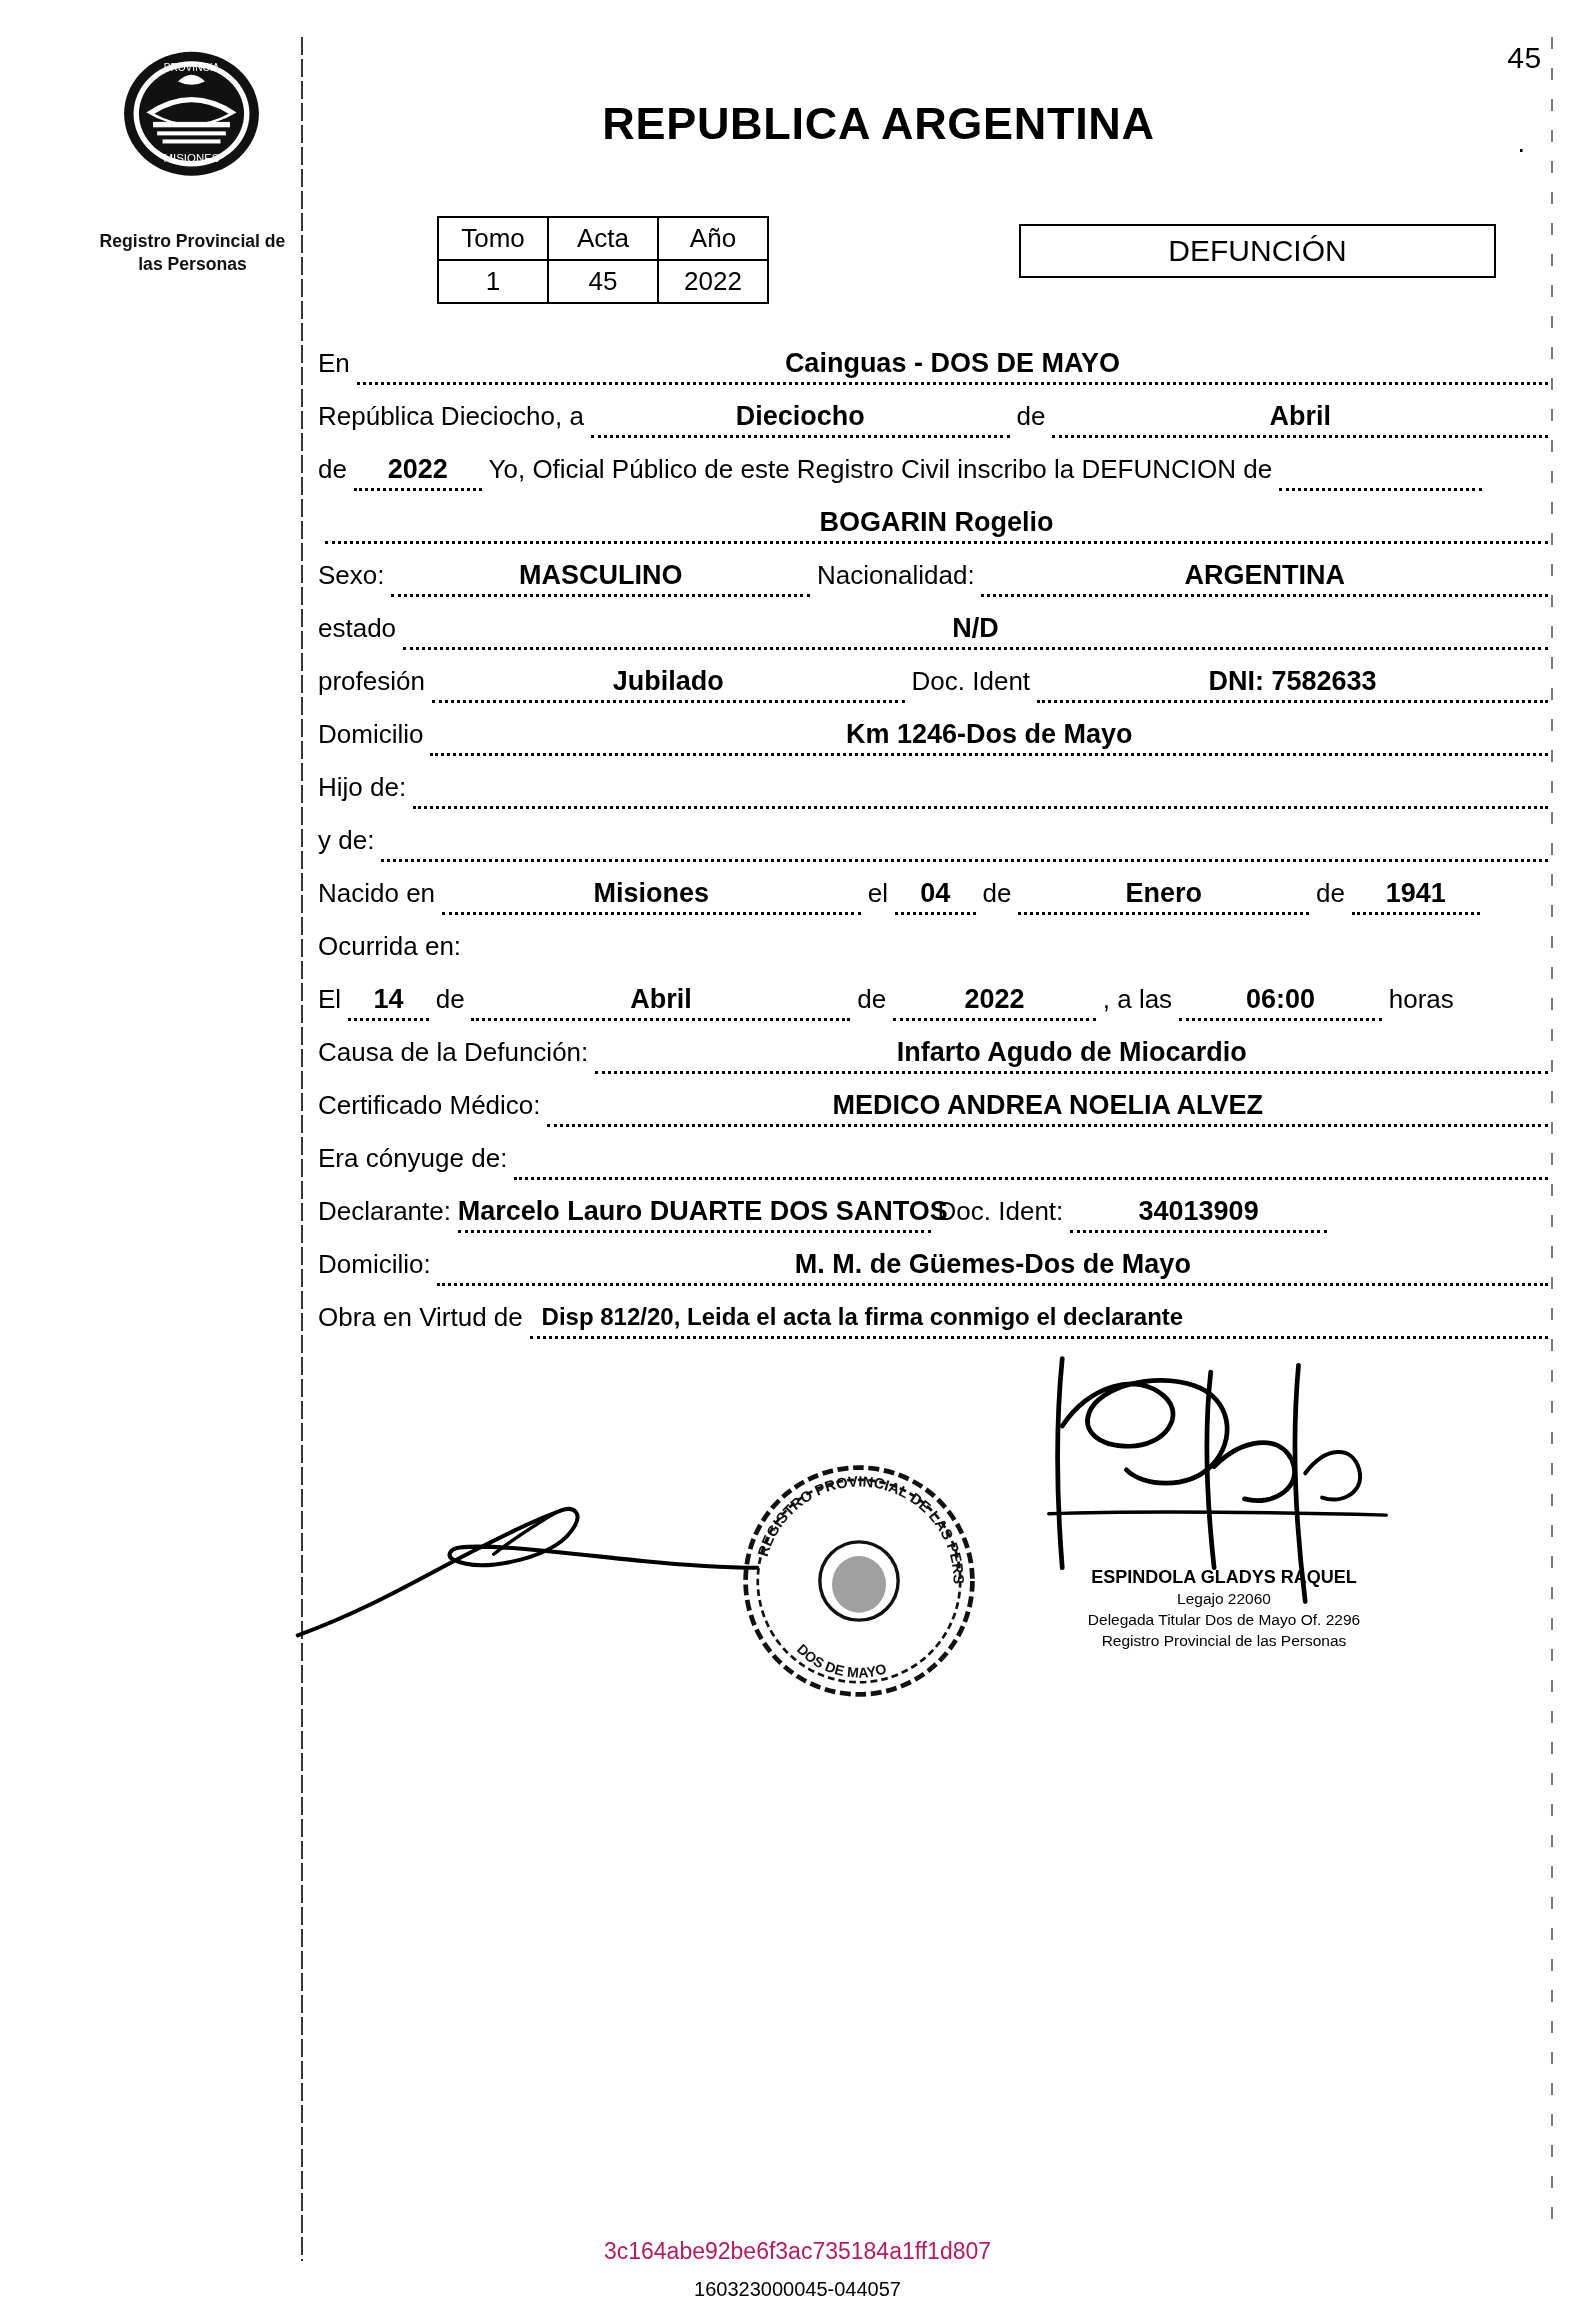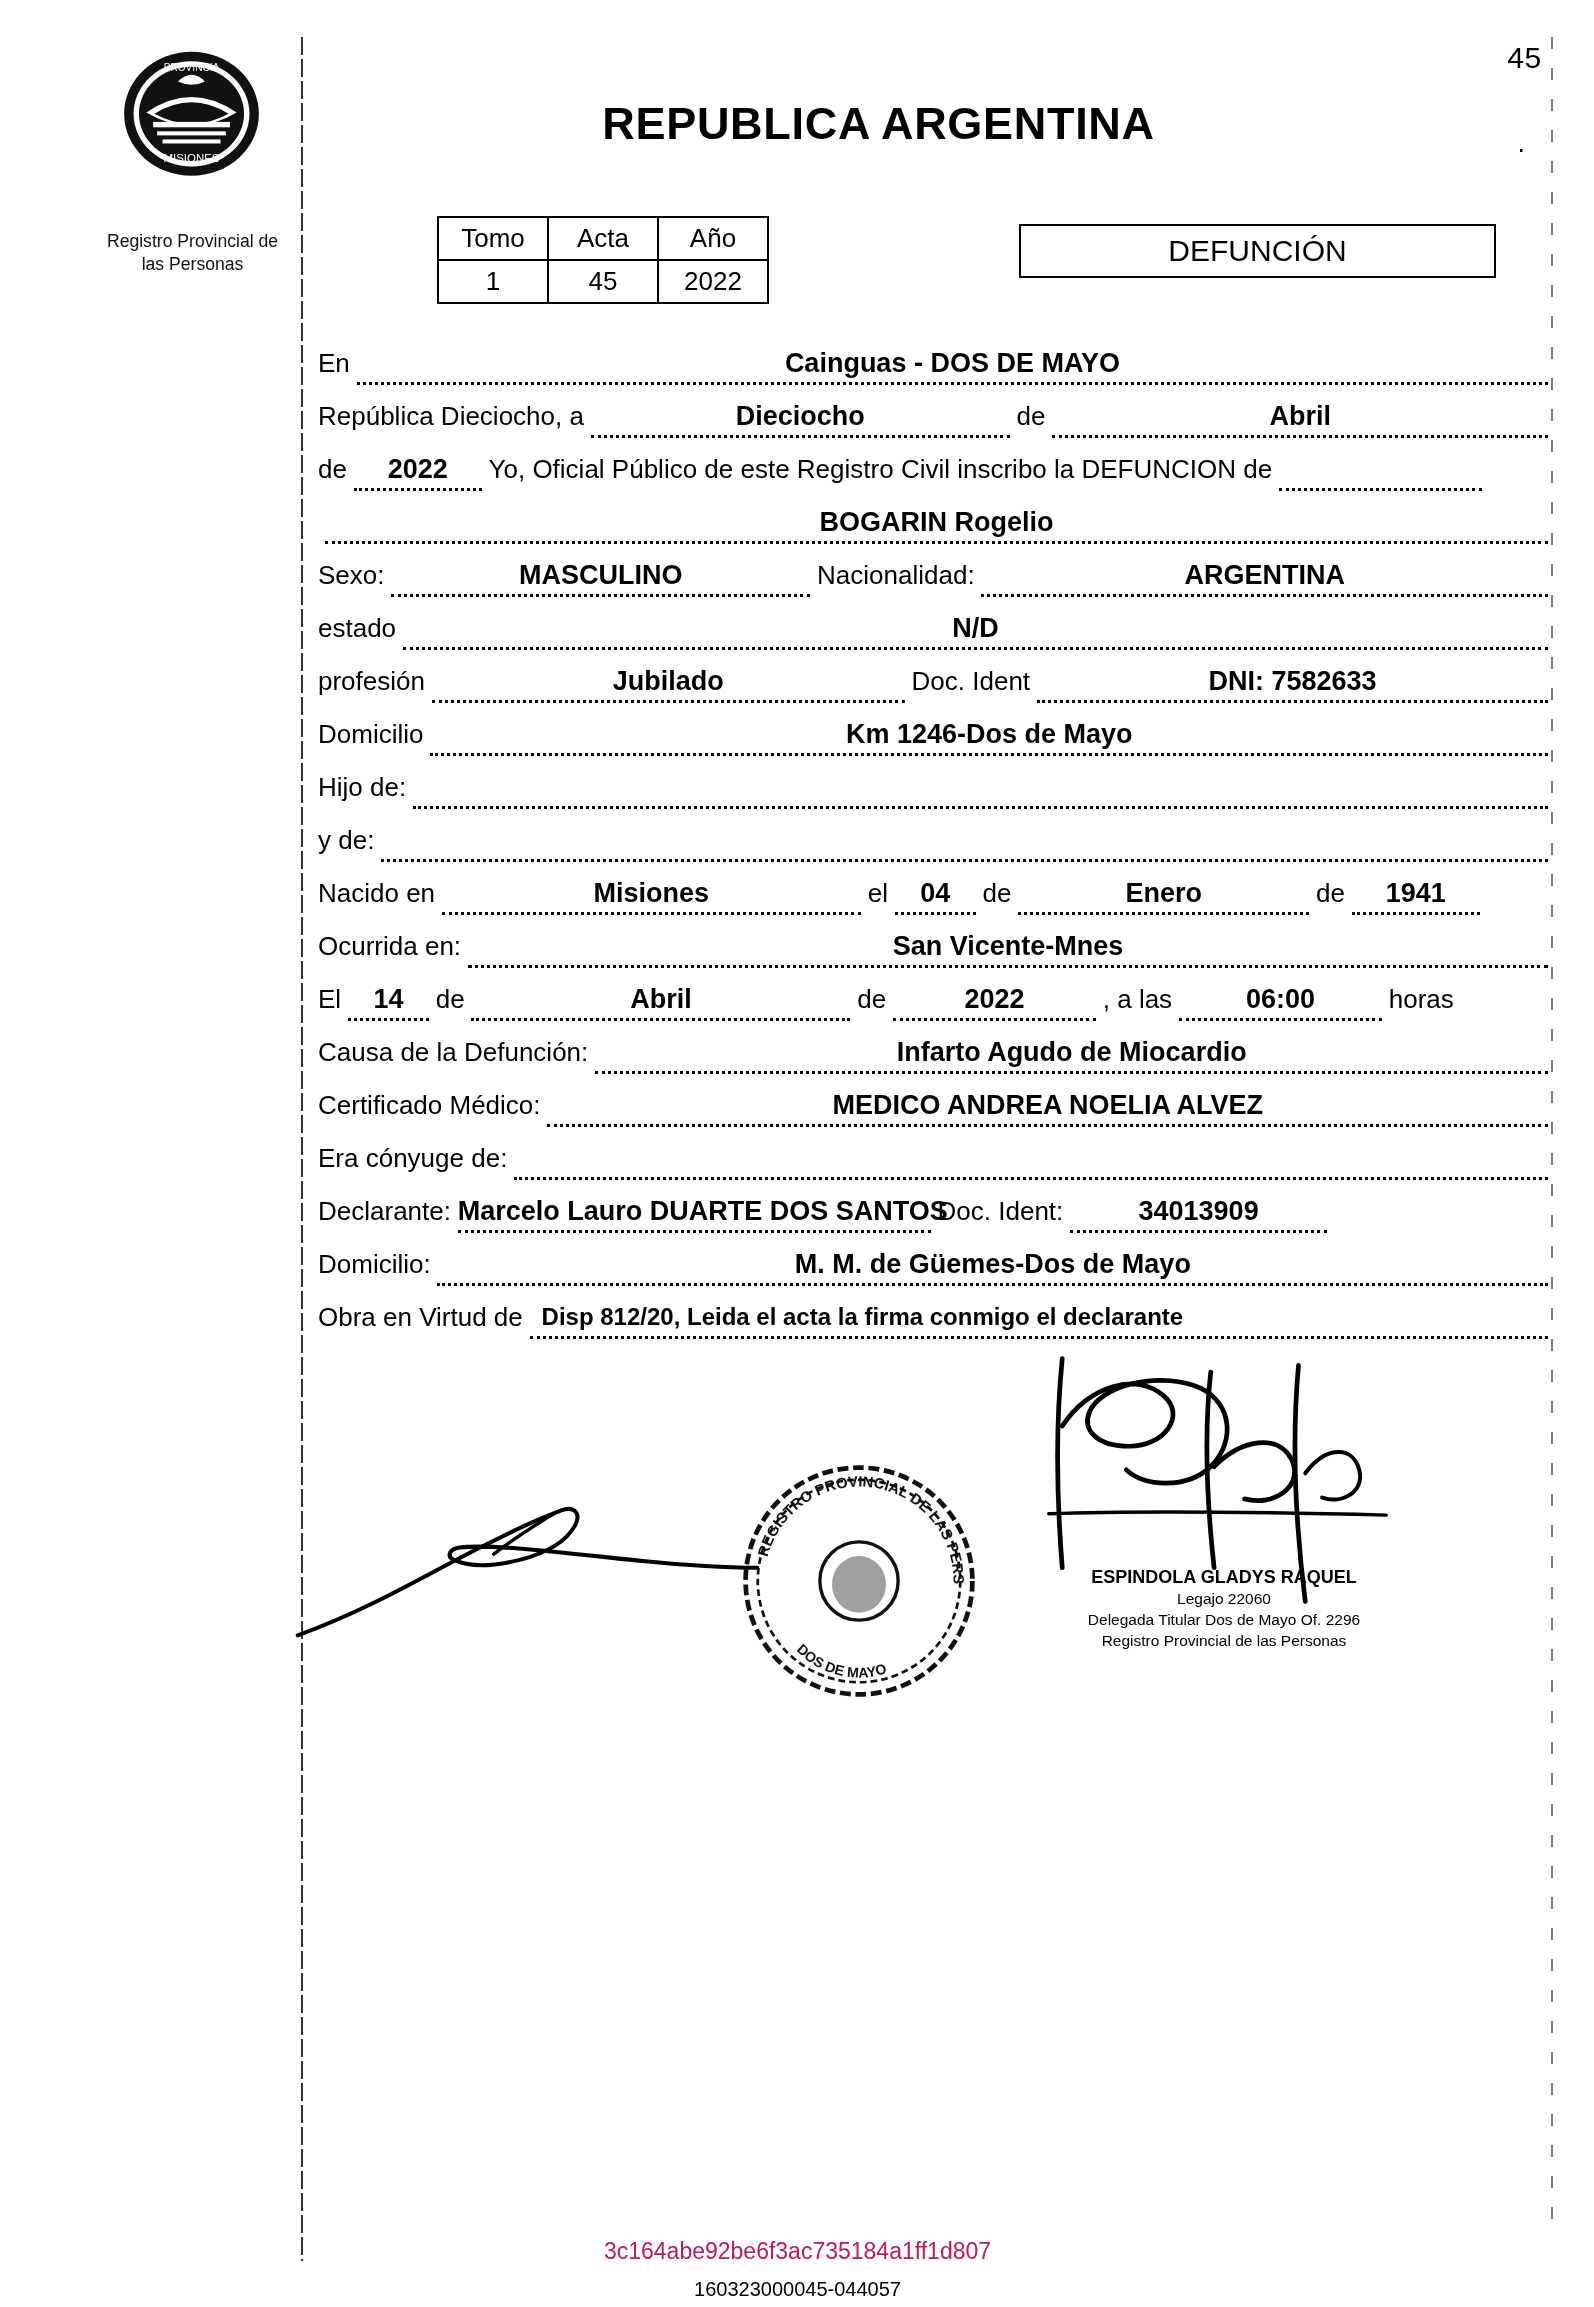--- a/index.html
+++ b/index.html
@@ -46,21 +46,21 @@
   .crest svg { display:block; }
 
   .crest-caption {
     position: absolute;
     left: 74px;
     top: 230px;
     width: 237px;
     text-align: center;
     font-size: 17.6px;
     line-height: 1.3;
-    font-weight: 400;
+    font-weight: 700;
     color: #111;
   }
 
   
   .scan-line-left {
     position: absolute;
     left: 301px;
     top: 37px;
     width: 2px;
     height: 2224px;
@@ -391,23 +391,20 @@
         <span class="val">Enero</span>
       </span>
       <span class="lbl">de</span>
       <span class="slot fixed-s">
         <span class="val">1941</span>
       </span>
     </div>
 
     <div class="row">
       <span class="lbl">Ocurrida en:</span>
-      <span class="slot">
-        <span class="val">San Vicente-Mnes</span>
-      </span>
     </div>
 
     <div class="row">
       <span class="lbl">El</span>
       <span class="slot fixed-xs">
         <span class="val">14</span>
       </span>
       <span class="lbl">de</span>
       <span class="slot fixed-xl">
         <span class="val">Abril</span>

